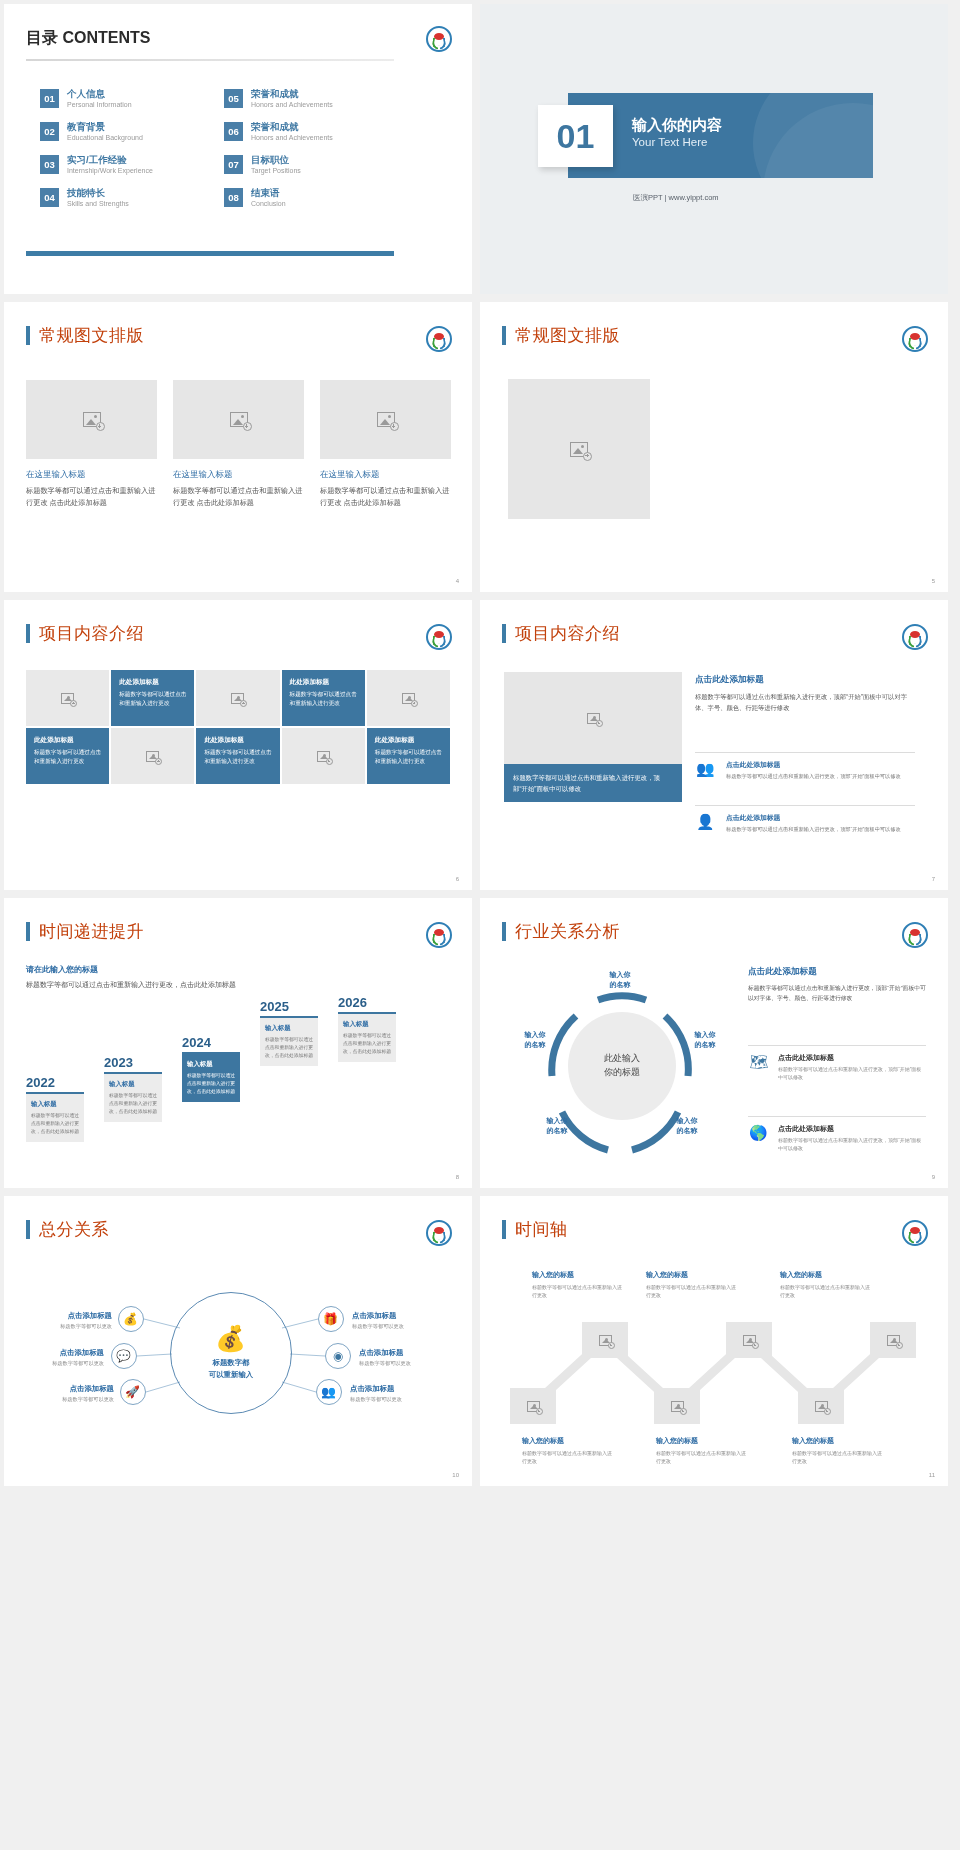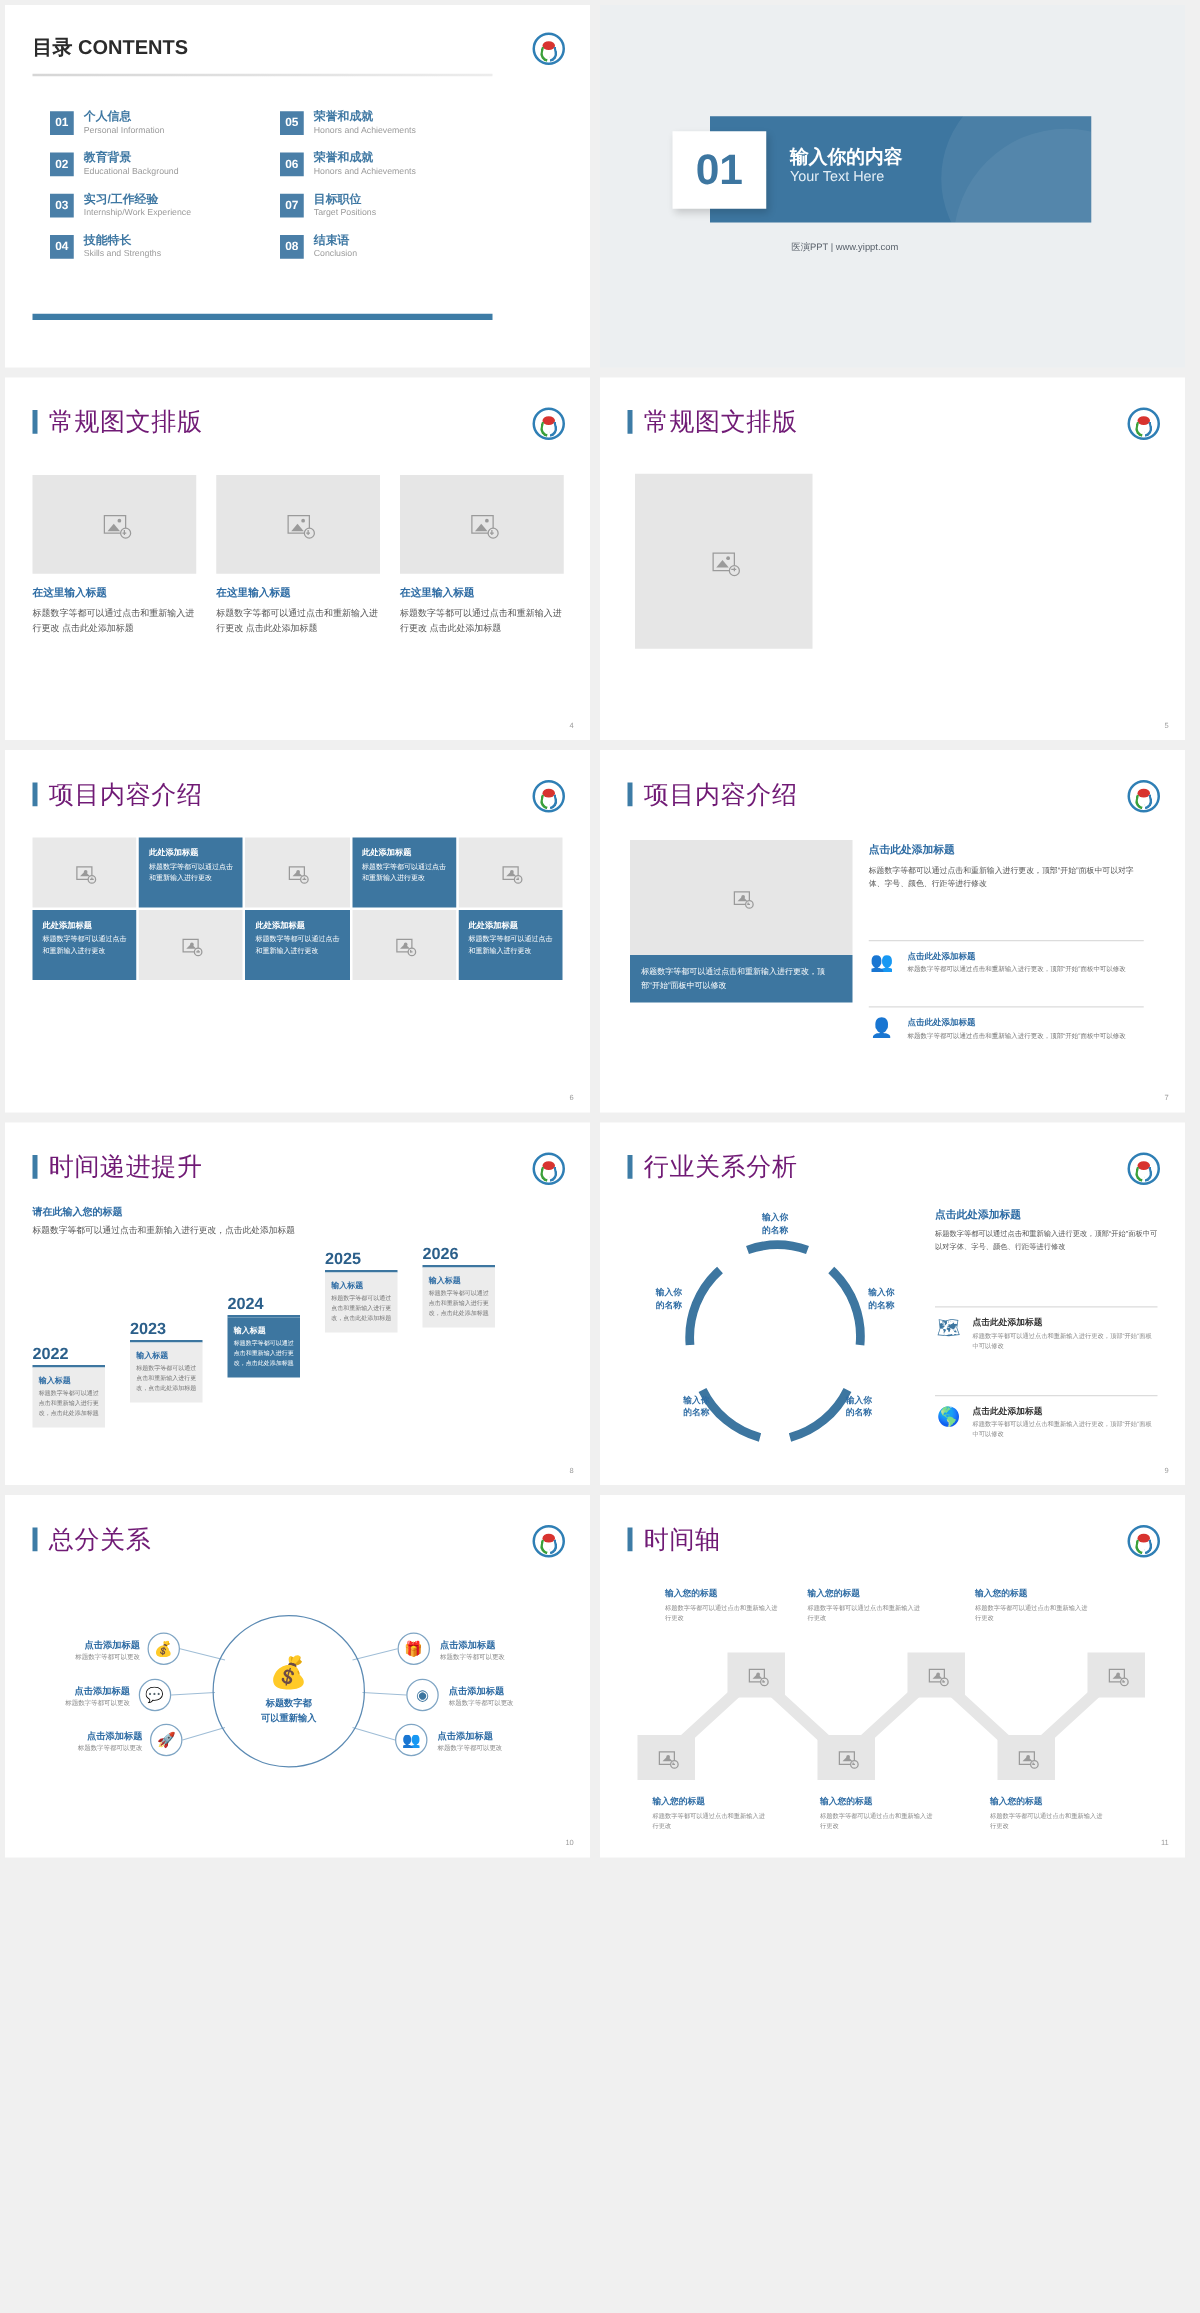--- a/index.html
+++ b/index.html
@@ -22,21 +22,21 @@
                width:10px; height:7px; border-radius:50%; background:#d8332f; }
   .logo .lf { position:absolute; left:4px; top:10px; width:7px; height:11px;
               border-radius:0 0 0 7px; border-left:2px solid #3aa03a; border-bottom:2px solid #3aa03a;
               transform:rotate(12deg);}
   .logo .rt { position:absolute; right:4px; top:10px; width:7px; height:11px;
               border-radius:0 0 7px 0; border-right:2px solid #2f7fb5; border-bottom:2px solid #2f7fb5;
               transform:rotate(-12deg);}
   
   .hdr { position:absolute; left:22px; top:22px; display:flex; align-items:center; gap:9px; }
   .hdr .bar { width:4px; height:19px; background:#3d7ca6; }
-  .hdr .txt { font-size:20px; color:#701a75; letter-spacing:.5px; }
+  .hdr .txt { font-size:17px; color:#c2410c; letter-spacing:.5px; }
   .pg { position:absolute; right:13px; bottom:8px; font-size:6px; color:#9a9a9a; }
 
   
   .s1-title { position:absolute; left:22px; top:24px; font-size:16px; font-weight:bold; color:#2b2b2b; }
   .s1-rule  { position:absolute; left:22px; top:55px; width:368px; height:2px;
               background:linear-gradient(to right,#d6d6d6,#ececec); }
   .s1-grid  { position:absolute; left:36px; top:85px; width:356px;
               display:grid; grid-template-columns:1fr 1fr; row-gap:13px; column-gap:12px; }
   .toc { display:flex; gap:8px; align-items:flex-start; }
   .toc .num { width:19px; height:19px; flex:0 0 19px; background:#4a7fa8; color:#fff;
@@ -77,21 +77,21 @@
   .picicon.sm{width:13px;height:11px;}
   .picicon.sm::before{border-left-width:4px;border-right-width:4px;border-bottom-width:4px;}
   .picicon.sm .plus{width:7px;height:7px;right:-4px;bottom:-4px;}
   .picicon.sm .plus::before{left:1px;top:2px;width:2.6px;height:1px;}
   .picicon.sm .plus::after{left:1.8px;top:1.1px;width:1px;height:2.6px;}
 
   
   .s3-cols { position:absolute; left:22px; top:78px; width:424px; display:flex; gap:16px; }
   .s3-col { width:131px; }
   .s3-col .ph { width:131px; height:79px; }
-  .s3-col h4 { font-size:8.5px; color:#2e6ca4; margin-top:10px; font-weight:bold; }
+  .s3-col h4 { font-size:8.5px; color:#2e6ca4; margin-top:10px; font-weight:normal; }
   .s3-col p  { font-size:7.2px; color:#555; line-height:1.65; margin-top:4px; }
 
   
   .s4-ph { position:absolute; left:28px; top:77px; width:142px; height:140px; }
   .s4-tx { position:absolute; left:196px; top:79px; width:238px; }
   .s4-tx h4 { font-size:9.5px; color:#2e6ca4; font-weight:bold; }
   .s4-tx p  { font-size:7.4px; color:#555; line-height:1.8; margin-top:6px; }
 
   
   .s5 { position:absolute; left:22px; top:70px; width:424px;
@@ -488,20 +488,26 @@
     <div class="s8-wrap">
       <svg width="220" height="210" style="position:absolute;left:0;top:0">
         <g fill="none" stroke="#3d76a0" stroke-width="7" stroke-linecap="butt">
           <path d="M 88 36 A 72 72 0 0 1 136 36"></path>
           <path d="M 155 52 A 72 72 0 0 1 178 112"></path>
           <path d="M 168 148 A 72 72 0 0 1 122 186"></path>
           <path d="M 98 186 A 72 72 0 0 1 52 148"></path>
           <path d="M 42 112 A 72 72 0 0 1 66 52"></path>
         </g>
       </svg>
+      <div class="s8-core">
+        <div>
+            <div>此处输入</div>
+        <div>你的标题</div>
+          </div>
+        </div>
       <div class="lbl" style="left:78px;top:6px;width:64px">
         <div>输入你</div>
           <div>的名称</div>
         </div>
       <div class="lbl" style="left:168px;top:66px;width:54px">
         <div>输入你</div>
           <div>的名称</div>
         </div>
       <div class="lbl" style="left:150px;top:152px;width:54px">
         <div>输入你</div>

